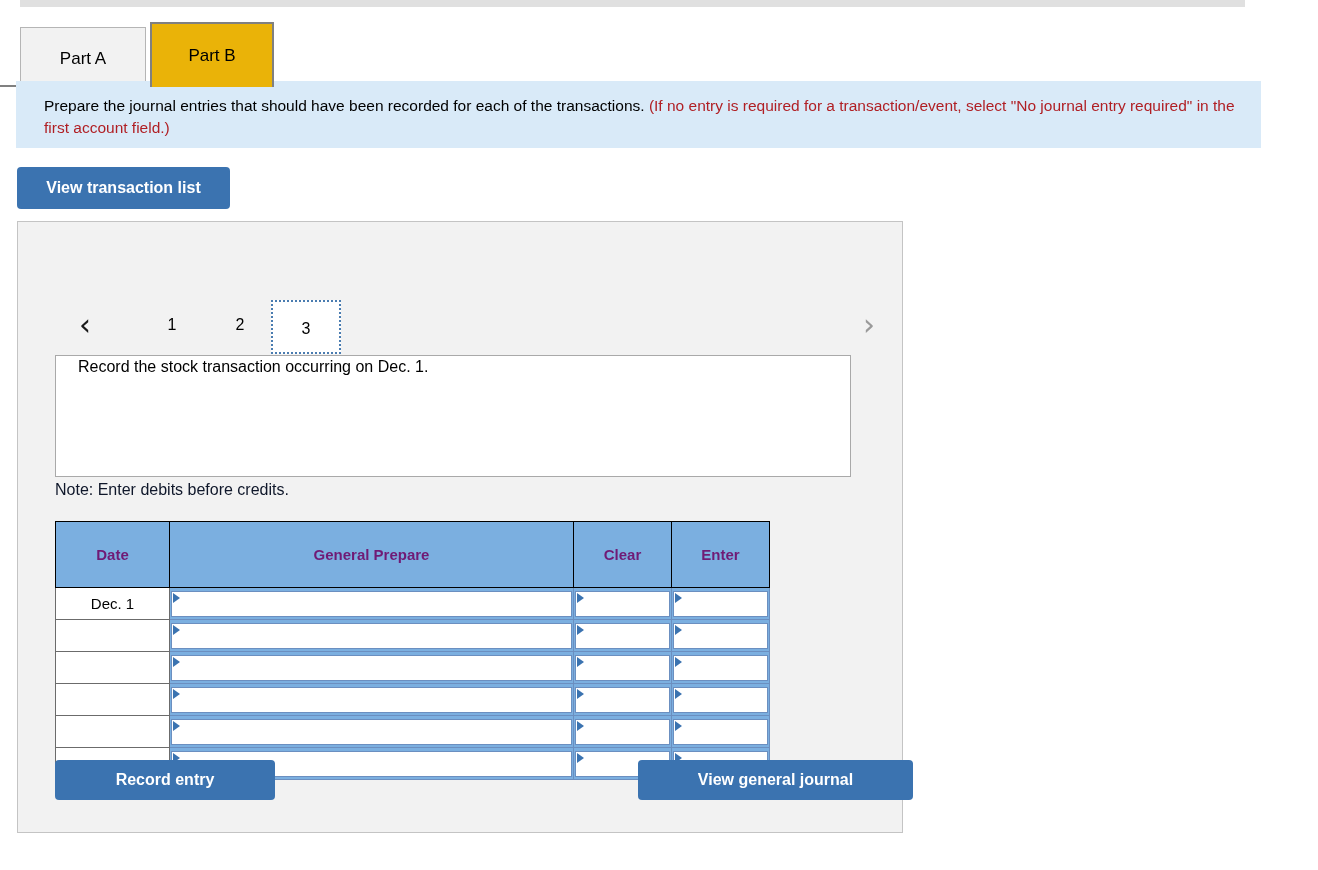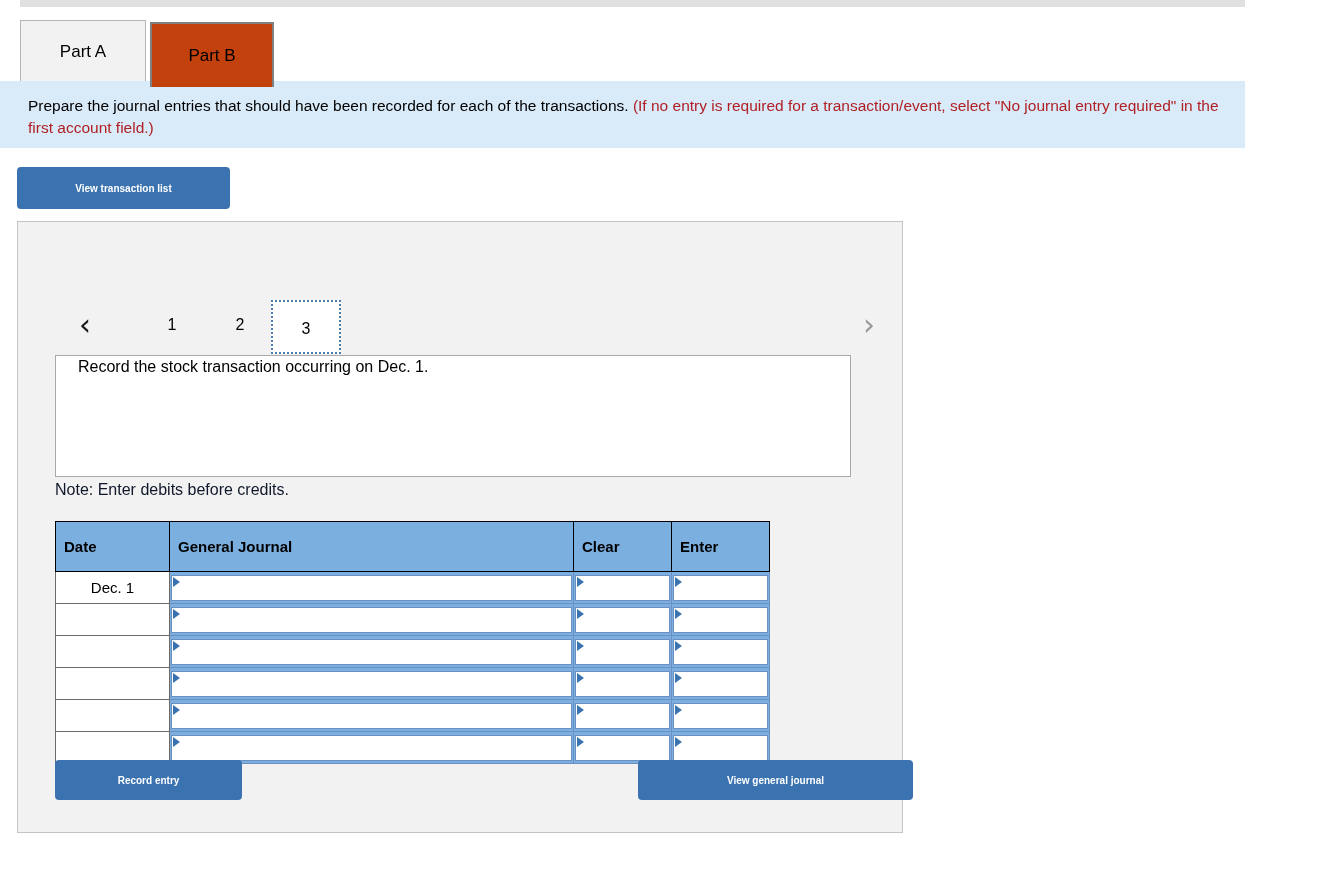--- a/index.html
+++ b/index.html
@@ -32,39 +32,39 @@
   .tabstrip {
     position: absolute;
     left: 0;
     top: 11px;
     width: 1245px;
     height: 65px;
     box-sizing: border-box;
   }
   .tab {
     position: absolute;
-    top: 9px;
+    top: 16px;
     height: 62px;
     box-sizing: border-box;
     display: flex;
     align-items: center;
     justify-content: center;
     font-size: 17px;
     color: #000;
     background: #f2f2f2;
     border: 1px solid #b5b5b5;
     border-bottom: none;
   }
   .tab.tab-a { left: 20px; width: 126px; }
   .tab.tab-b {
     left: 150px;
     width: 124px;
     top: 11px;
     height: 65px;
-    background: #c2410c;
+    background: #eab308;
     border: 2px solid #808080;
     border-bottom: none;
     z-index: 3;
   }
   .tab-rest {
     position: absolute;
     left: 274px;
     top: 11px;
     width: 971px;
     height: 64px;
@@ -77,40 +77,40 @@
     left: 0;
     top: 74px;
     width: 150px;
     height: 2px;
     background: #808080;
   }
 
   
   .banner {
     position: absolute;
-    left: 0;
+    left: 16px;
     top: 81px;
     width: 1245px;
     height: 67px;
     box-sizing: border-box;
     background: #d9eaf8;
     padding: 14px 16px 16px 28px;
     line-height: 1.45;
     font-size: 15.5px;
   }
   .banner .red { color: #b01f24; }
 
   
   .btn {
     background: #3b73b0;
     color: #ffffff;
     border: none;
     border-radius: 4px;
     font-family: "Liberation Sans", sans-serif;
-    font-size: 10px;
+    font-size: 16px;
     font-weight: bold;
     cursor: pointer;
     padding: 0;
     display: flex;
     align-items: center;
     justify-content: center;
     box-sizing: border-box;
   }
   .btn-view-transaction {
     position: absolute;
@@ -217,23 +217,23 @@
     top: 299px;
     border-collapse: collapse;
     table-layout: fixed;
   }
   .jtable th {
     background: #7bafe0;
     border: 1.5px solid #000000;
     height: 33px;
     font-size: 15px;
     font-weight: bold;
-    color: #000000;
-    text-align: left;
-    padding: 8px;
+    color: #701a75;
+    text-align: center;
+    padding: 16px;
   }
   .jtable td {
     border: 1.5px solid #6b6b6b;
     height: 29px;
     padding: 0;
     background: #ffffff;
     vertical-align: middle;
   }
   .jtable td.date-cell {
     text-align: center;
@@ -269,21 +269,21 @@
     border-left: 7px solid #3b73b0;
     border-top: 5px solid transparent;
     border-bottom: 5px solid transparent;
   }
 
   
   .btn-record {
     position: absolute;
     left: 37px;
     top: 538px;
-    width: 187px;
+    width: 220px;
     height: 40px;
   }
   .btn-clear {
     position: absolute;
     left: 276px;
     top: 538px;
     width: 186px;
     height: 40px;
   }
   .btn-viewjournal {
@@ -337,21 +337,21 @@
   <table class="jtable">
     <colgroup>
       <col class="col-date">
         <col class="col-gj">
         <col class="col-deb">
         <col class="col-cre">
     </colgroup>
     <thead>
       <tr>
         <th>Date</th>
-        <th>General Journal</th>
+        <th>General Prepare</th>
         <th>Clear</th>
         <th>Enter</th>
       </tr>
     </thead>
     <tbody>
         <tr>
           <td class="date-cell">Dec. 1</td>
           <td class="field-cell">
             <div class="field">
               <span class="tri"></span>

